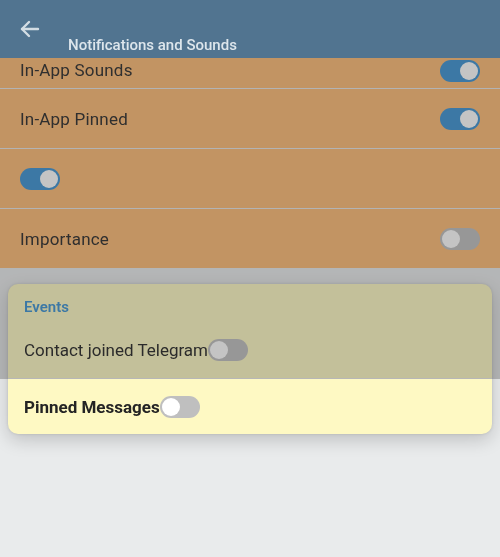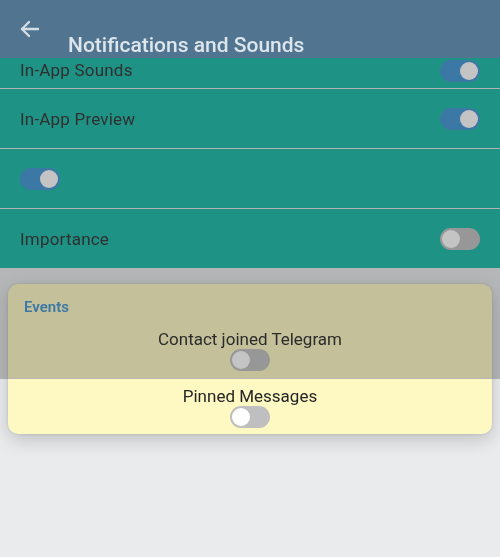--- a/index.html
+++ b/index.html
@@ -22,31 +22,31 @@
   .back-btn {
     width: 40px;
     height: 40px;
     display: flex;
     align-items: center;
     justify-content: center;
     color: #d3dde4;
   }
   .back-btn svg { width: 24px; height: 24px; }
   .header-title {
-    font-size: 21px;
+    font-size: 15px;
     font-weight: 500;
     margin-left: 18px;
     color: #dde6ec;
     margin-top: 31px;
   }
 
   .scroll-area { position: relative; }
 
   .settings-list {
-    background: #14b8a6;
+    background: #fdba74;
   }
   .row {
     height: 60px;
     padding: 0 20px;
     display: flex;
     align-items: center;
     justify-content: space-between;
     border-top: 1px solid #e7e7e7;
   }
   .row.first { border-top: none; height: 30px; align-items: flex-start; padding-top: 2px; overflow: hidden;}
@@ -101,24 +101,23 @@
     color: #3d93d3;
     font-size: 15px;
     font-weight: 600;
     padding: 0 16px 6px 16px;
   }
   .events-card .erow {
     height: 56px;
     padding: 0 16px;
     display: flex;
     align-items: center;
-    justify-content: center;
-    flex-direction: column;
+    justify-content: flex-start;
   }
-  .events-card .erow + .erow { border-top: 1px solid #ececec; }
+  .events-card .erow + .erow { border-top: 1px solid #ececec; font-weight: bold; }
   .erow-label { font-size: 17px; color: #242424; }
 </style>
 </head>
 <body>
 
 <div class="header">
   <div class="back-btn">
     <svg viewBox="0 0 24 24" fill="none" stroke="currentColor" stroke-width="2.4" stroke-linecap="round" stroke-linejoin="round">
       <line x1="20" y1="12" x2="4" y2="12"></line>
       <polyline points="11 5 4 12 11 19"></polyline>
@@ -129,21 +128,21 @@
 
 <div class="scroll-area">
   <div class="settings-list">
     <div class="row first">
       <span class="row-label">In-App Sounds</span>
       <div class="toggle on">
           <div class="knob"></div>
         </div>
     </div>
     <div class="row">
-      <span class="row-label">In-App Preview</span>
+      <span class="row-label">In-App Pinned</span>
       <div class="toggle on">
           <div class="knob"></div>
         </div>
     </div>
     <div class="row">
       <div class="toggle on">
           <div class="knob"></div>
         </div>
     </div>
     <div class="row">

